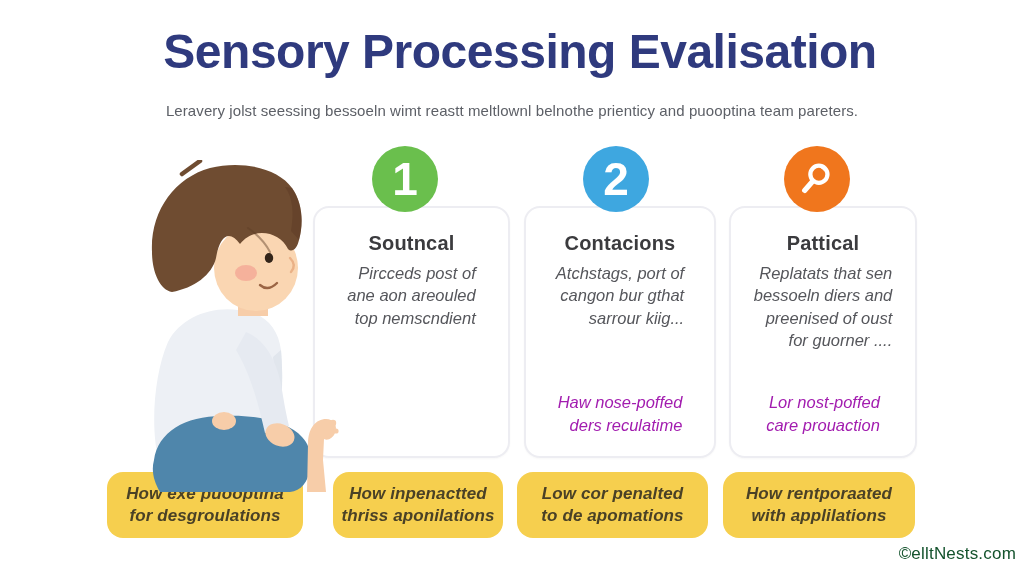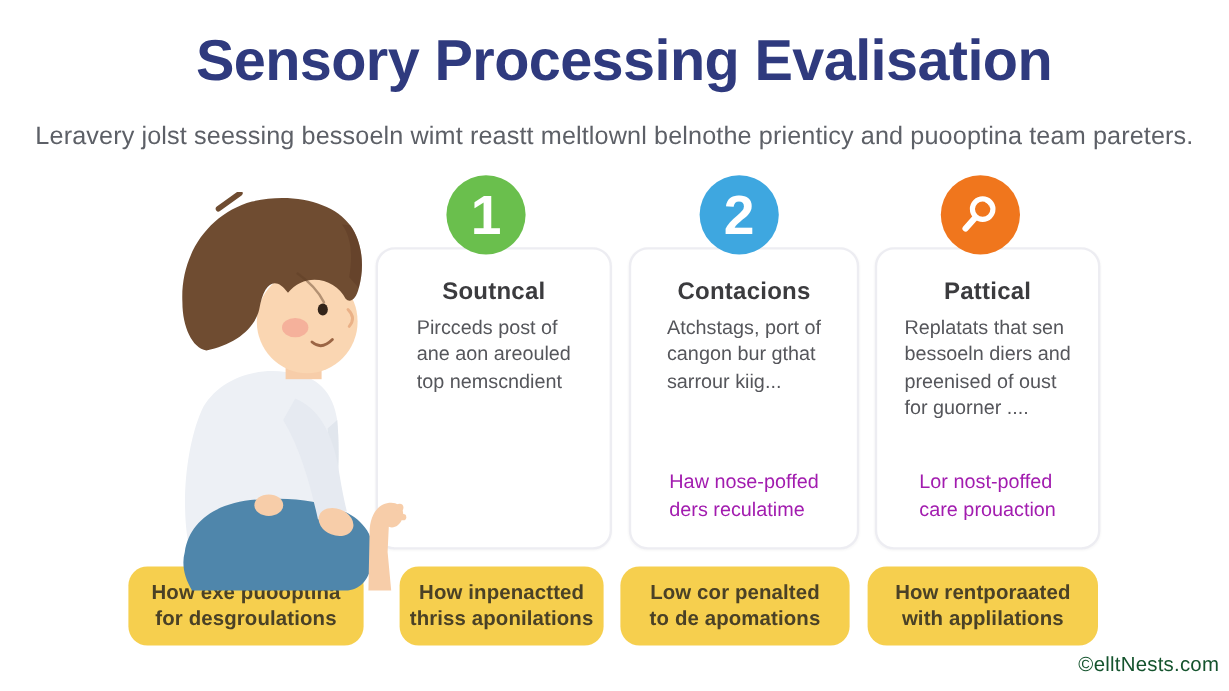--- a/index.html
+++ b/index.html
@@ -6,43 +6,43 @@
   .canvas{
     position:relative;width:1024px;height:576px;background:#ffffff;overflow:hidden;
     font-family:"Liberation Sans", sans-serif;
   }
   .title{
     position:absolute;top:24px;left:0;right:0;margin:0;text-align:center;
     font-size:48px;font-weight:700;color:#2f3a7e;letter-spacing:-0.5px;padding-left:16px;
   }
   .subtitle{
     position:absolute;top:102px;left:0;right:0;margin:0;text-align:center;
-    font-size:21px;color:#5d6067;letter-spacing:0.1px;
+    font-size:15px;color:#5d6067;letter-spacing:0.1px;
   }
   .step-circle{
     position:absolute;top:146px;width:66px;height:66px;border-radius:50%;
     display:flex;align-items:center;justify-content:center;z-index:3;
     color:#ffffff;font-size:46px;font-weight:700;
   }
   .c1{left:372px;background:#6abf4d;}
   .c2{left:583px;background:#3ea7e0;}
   .c3{left:784px;background:#f0761d;}
   .card{
     position:absolute;top:206px;height:252px;background:#ffffff;
     border:2px solid #ededf2;border-radius:16px;box-sizing:border-box;
-    display:flex;flex-direction:column;align-items:center;text-align:left;z-index:1;
+    display:flex;flex-direction:column;align-items:center;text-align:right;z-index:1;
     box-shadow:0 1px 2px rgba(0,0,0,0.03);
   }
   .card1{left:313px;width:197px;}
   .card2{left:524px;width:192px;}
   .card3{left:729px;width:188px;}
   .card-heading{margin-top:24px;font-size:20px;font-weight:700;color:#3b3b3e;letter-spacing:0.2px;}
   .card-body{margin-top:7px;font-size:16.5px;color:#55565b;line-height:1.36;}
   .card-footer{margin-top:auto;margin-bottom:20px;font-size:16.5px;color:#a21caf;line-height:1.36;}
-  .preline{white-space:pre-line;}
+  .preline{white-space:pre-line;font-style:italic;}
   .ybadge{
     position:absolute;top:472px;height:66px;background:#f6cf4e;border-radius:16px;
     display:flex;align-items:center;justify-content:center;text-align:center;z-index:2;
   }
   .ybadge span{font-size:17px;font-weight:700;color:#4a4126;line-height:1.32;letter-spacing:0.1px;}
   .b1{left:107px;width:196px;}
   .b2{left:333px;width:170px;}
   .b3{left:517px;width:191px;text-align:center;}
   .b4{left:723px;width:192px;}
   .boy{position:absolute;left:130px;top:160px;width:280px;height:335px;z-index:5;}

